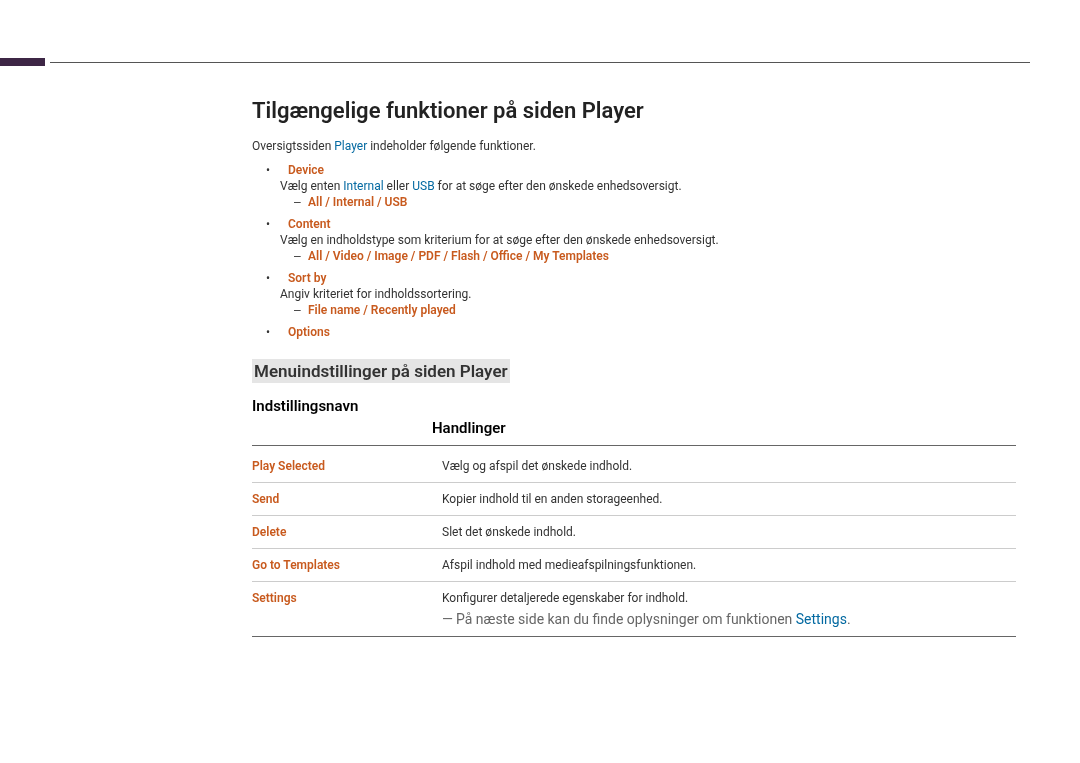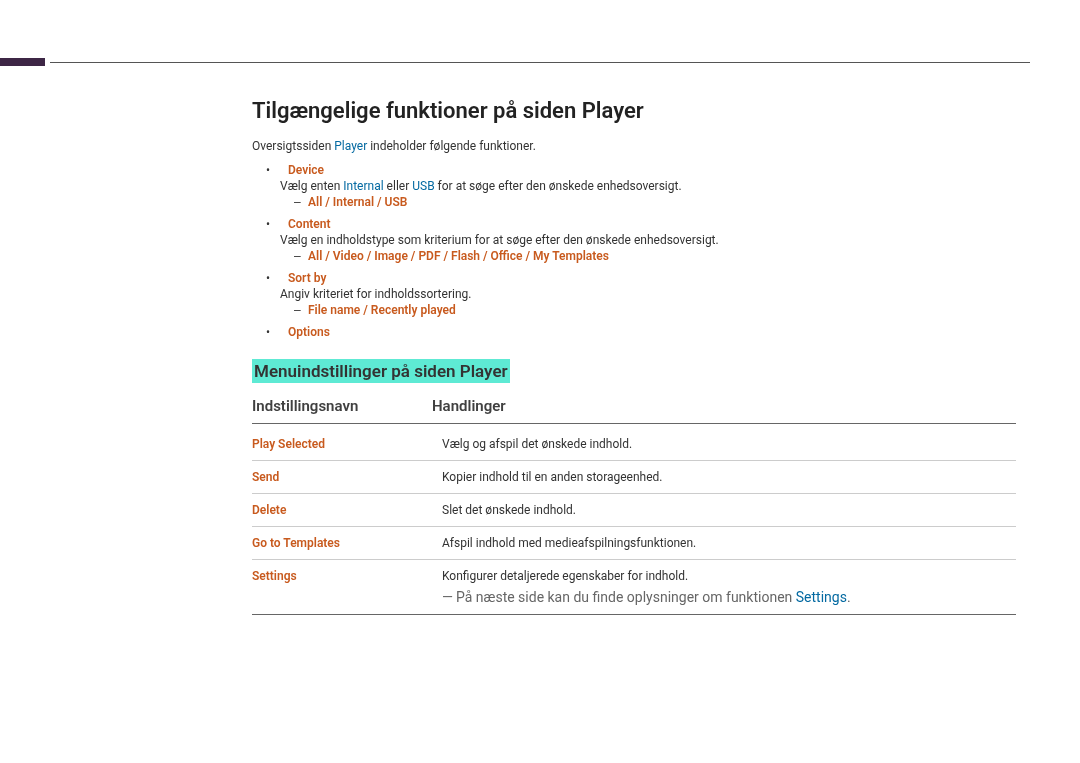--- a/index.html
+++ b/index.html
@@ -81,45 +81,45 @@
   .sub::before {
     content: "‒";
     position: absolute;
     left: 0;
     color: #333;
   }
   .sub .val { color: #c85a1e; font-weight: 600; }
   .sub .sep { color: #c85a1e; font-weight: 600; }
   h2.highlight {
     display: inline-block;
-    background: #5eead4;
+    background: #e5e5e5;
     color: #333;
     font-size: 17px;
     font-weight: 600;
     padding: 2px 2px;
     margin-top: 18px;
     margin-bottom: 14px;
   }
   .table {
     width: 100%;
     font-size: 12px;
   }
   .thead {
     display: flex;
     border-bottom: 1px solid #666;
     padding-bottom: 8px;
     margin-bottom: 4px;
   }
   .th {
     font-size: 15px;
     font-weight: 600;
-    color: #404040;
+    color: #000000;
   }
   .col1 { width: 180px; flex-shrink: 0; }
-  .col2 { flex: 1; }
+  .col2 { flex: 1; margin-top: 22px; }
   .trow {
     display: flex;
     border-bottom: 1px solid #ccc;
     padding: 9px 0;
     align-items: flex-start;
     gap: 10px;
   }
   .trow:last-child { border-bottom: 1px solid #666; }
   .trow .c1 {
     width: 180px;

